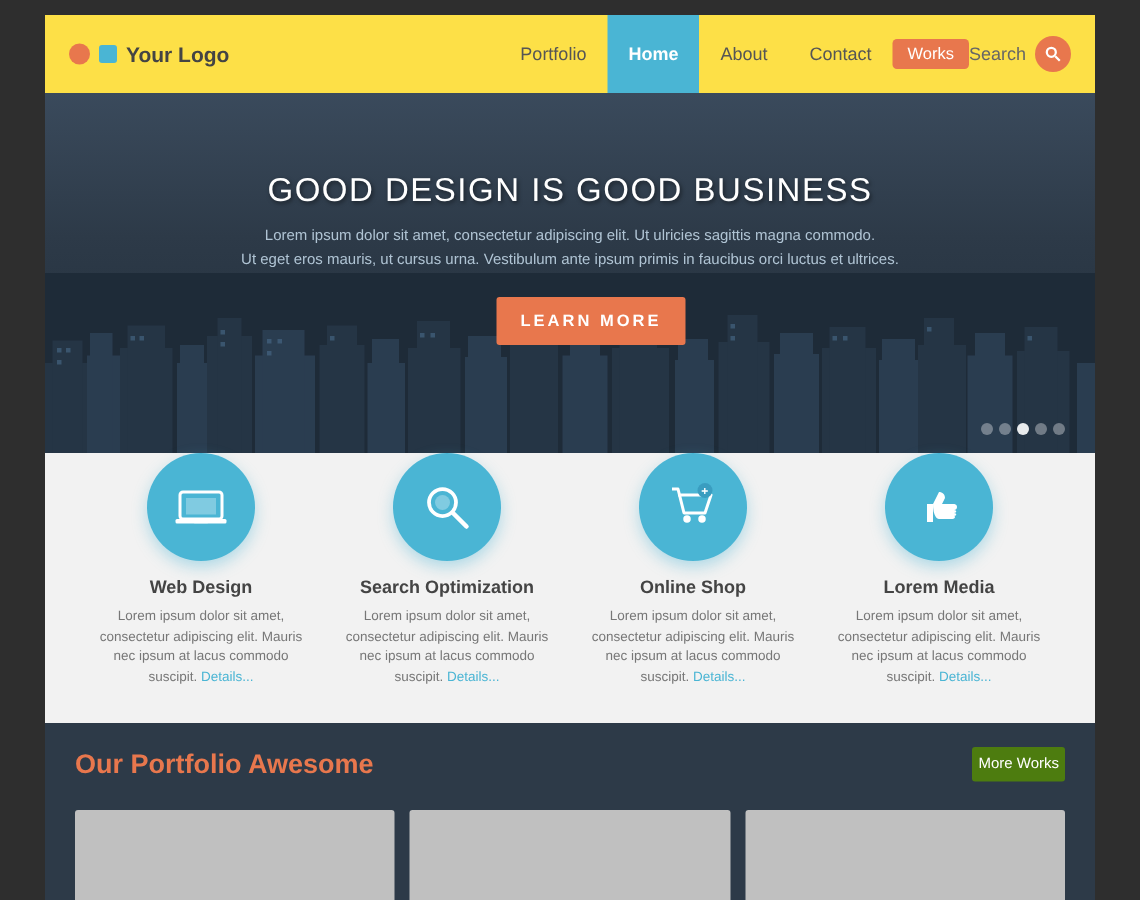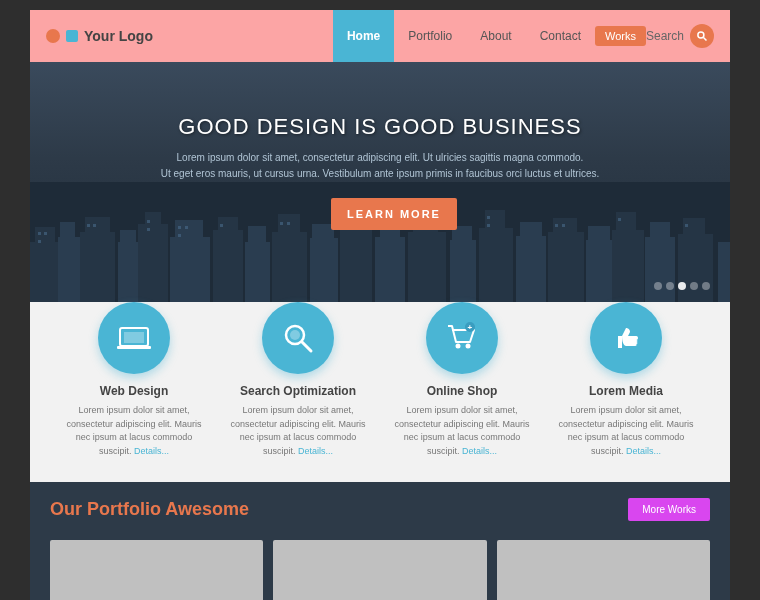--- a/index.html
+++ b/index.html
@@ -15,21 +15,21 @@
     .page-wrapper {
       width: 700px;
       margin: 0 auto;
       background: #fff;
       position: relative;
       top: 10px;
     }
 
     
     .navbar {
-      background: #fca5a5;
+      background: #fde047;
       display: flex;
       align-items: center;
       height: 52px;
       padding: 0 16px;
       position: relative;
       z-index: 10;
     }
     .logo-area {
       display: flex;
       align-items: center;
@@ -247,24 +247,24 @@
       align-items: center;
       justify-content: space-between;
       margin-bottom: 19px;
     }
     .portfolio-title {
       font-size: 18px;
       font-weight: bold;
       color: #e8774d;
     }
     .more-works-btn {
-      background: #d946ef;
+      background: #4d7c0f;
       color: #fff;
       border: none;
-      padding: 6px 14px;
+      padding: 6px 4px;
       font-size: 10px;
       cursor: pointer;
       border-radius: 2px;
     }
     .portfolio-grid {
       display: grid;
       grid-template-columns: repeat(3, 1fr);
       gap: 10px;
     }
     .portfolio-item {
@@ -278,22 +278,22 @@
 
 <div class="page-wrapper">
 
   <nav class="navbar">
     <div class="logo-area">
       <div class="logo-circle"></div>
       <div class="logo-square"></div>
       <span class="logo-text">Your Logo</span>
     </div>
     <div class="nav-links">
+      <a class="nav-item">Portfolio</a>
       <a class="nav-item active">Home</a>
-      <a class="nav-item">Portfolio</a>
       <a class="nav-item">About</a>
       <a class="nav-item">Contact</a>
       <a class="nav-item blog">Works</a>
     </div>
     <div class="nav-search">
       <span>Search</span>
       <div class="search-icon-circle">
         <svg viewBox="0 0 16 16" fill="white">
           <circle cx="6.5" cy="6.5" r="4" stroke="white" stroke-width="2" fill="none"></circle>
           <line x1="10" y1="10" x2="14" y2="14" stroke="white" stroke-width="2"></line>

